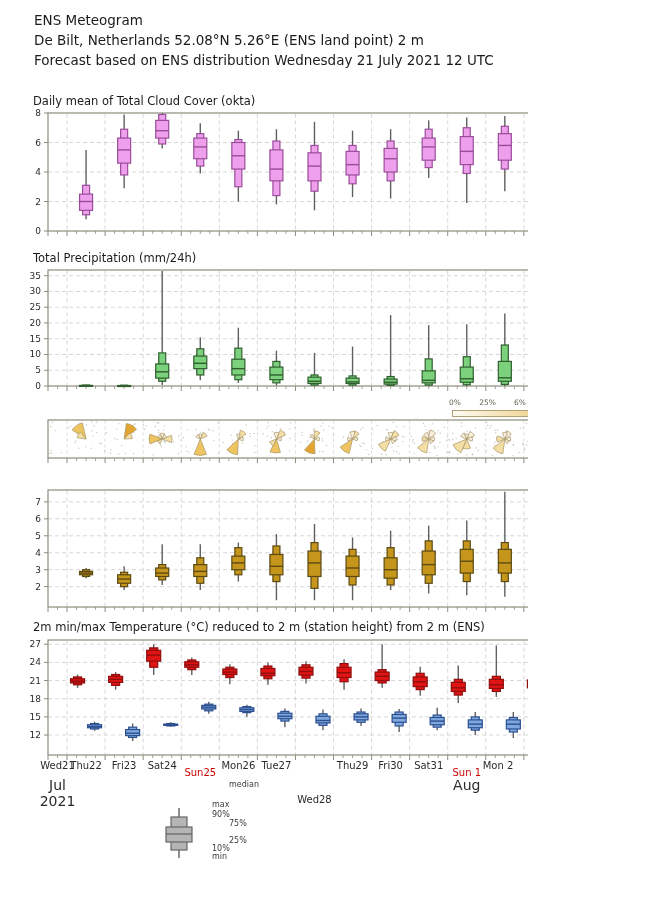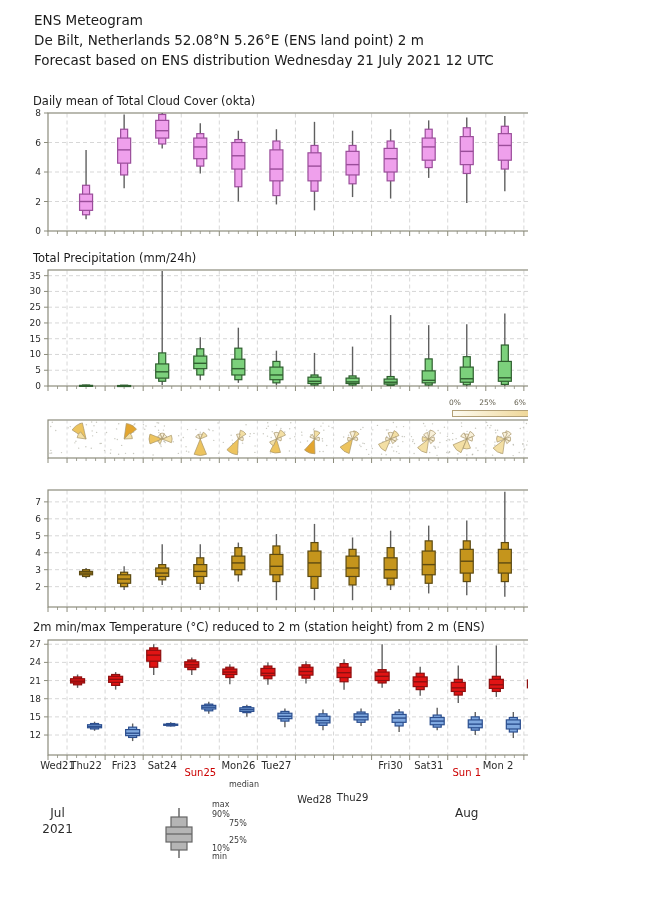--- a/index.html
+++ b/index.html
@@ -3,21 +3,21 @@
 <meta charset="utf-8">
 <style>
   html,body{margin:0;padding:0;background:#ffffff;}
   .page{position:relative;width:528px;height:916px;background:#ffffff;
         font-family:"DejaVu Sans", sans-serif;color:#1b1b1b;overflow:hidden;}
   .hdr{position:absolute;left:34px;font-size:13.5px;color:#1b1b1b;white-space:nowrap;}
   .ptitle{position:absolute;left:33px;font-size:11.5px;color:#1b1b1b;white-space:nowrap;}
   #chart-svg{position:absolute;left:0;top:0;}
   .daylbl{position:absolute;top:760px;font-size:10px;color:#2b2b2b;transform:translateX(-50%);white-space:nowrap;}
   .daylbl.red{color:#cc0000;margin-top:7px;}
-  .monlbl{position:absolute;font-size:12px;color:#2b2b2b;transform:translateX(-50%);white-space:nowrap;margin-top:29px;}
+  .monlbl{position:absolute;font-size:14px;color:#2b2b2b;transform:translateX(-50%);white-space:nowrap;}
   .wlegbar{position:absolute;left:452px;top:410px;width:136px;height:7px;
            background:linear-gradient(to right,#FDFBF2,#F0D89A 55%,#E3A52F);
            border:1px solid #b3a077;box-sizing:border-box;}
   .wleglbl{position:absolute;top:398px;font-size:7.5px;color:#5f5b4a;transform:translateX(-50%);}
   .bleg{position:absolute;font-size:8px;color:#3a3a3a;white-space:nowrap;}
 </style>
 </head>
 <body>
 
 <div class="page">
@@ -1189,21 +1189,21 @@
 
   <div id="xaxis">
       <div class="daylbl" style="left: 57.5172px;">Wed21</div>
       <div class="daylbl" style="left: 86.069px;">Thu22</div>
       <div class="daylbl" style="left: 124.138px;">Fri23</div>
       <div class="daylbl" style="left: 162.207px;">Sat24</div>
       <div class="daylbl red" style="left: 200.276px;">Sun25</div>
       <div class="daylbl" style="left: 238.345px;">Mon26</div>
       <div class="daylbl" style="left: 276.414px;">Tue27</div>
       <div class="daylbl" style="left: 314.483px; margin-top: 34px;">Wed28</div>
-      <div class="daylbl" style="left: 352.552px; margin-top: 32px;">Thu29</div>
+      <div class="daylbl" style="left: 352.552px;">Thu29</div>
       <div class="daylbl" style="left: 390.621px;">Fri30</div>
       <div class="daylbl" style="left: 428.69px;">Sat31</div>
       <div class="daylbl red" style="left: 466.759px;">Sun 1</div>
       <div class="daylbl" style="left: 498px;">Mon 2</div>
       <div class="daylbl" style="left: 542.897px;">Tue 3</div>
       <div class="daylbl" style="left: 580.966px;">Wed 4</div>
     </div>
   <div id="months">
       <div class="monlbl" style="left: 57.5172px; top: 777px;">Jul</div>
       <div class="monlbl" style="left: 57.5172px; top: 793px; text-align: right;">2021</div>

